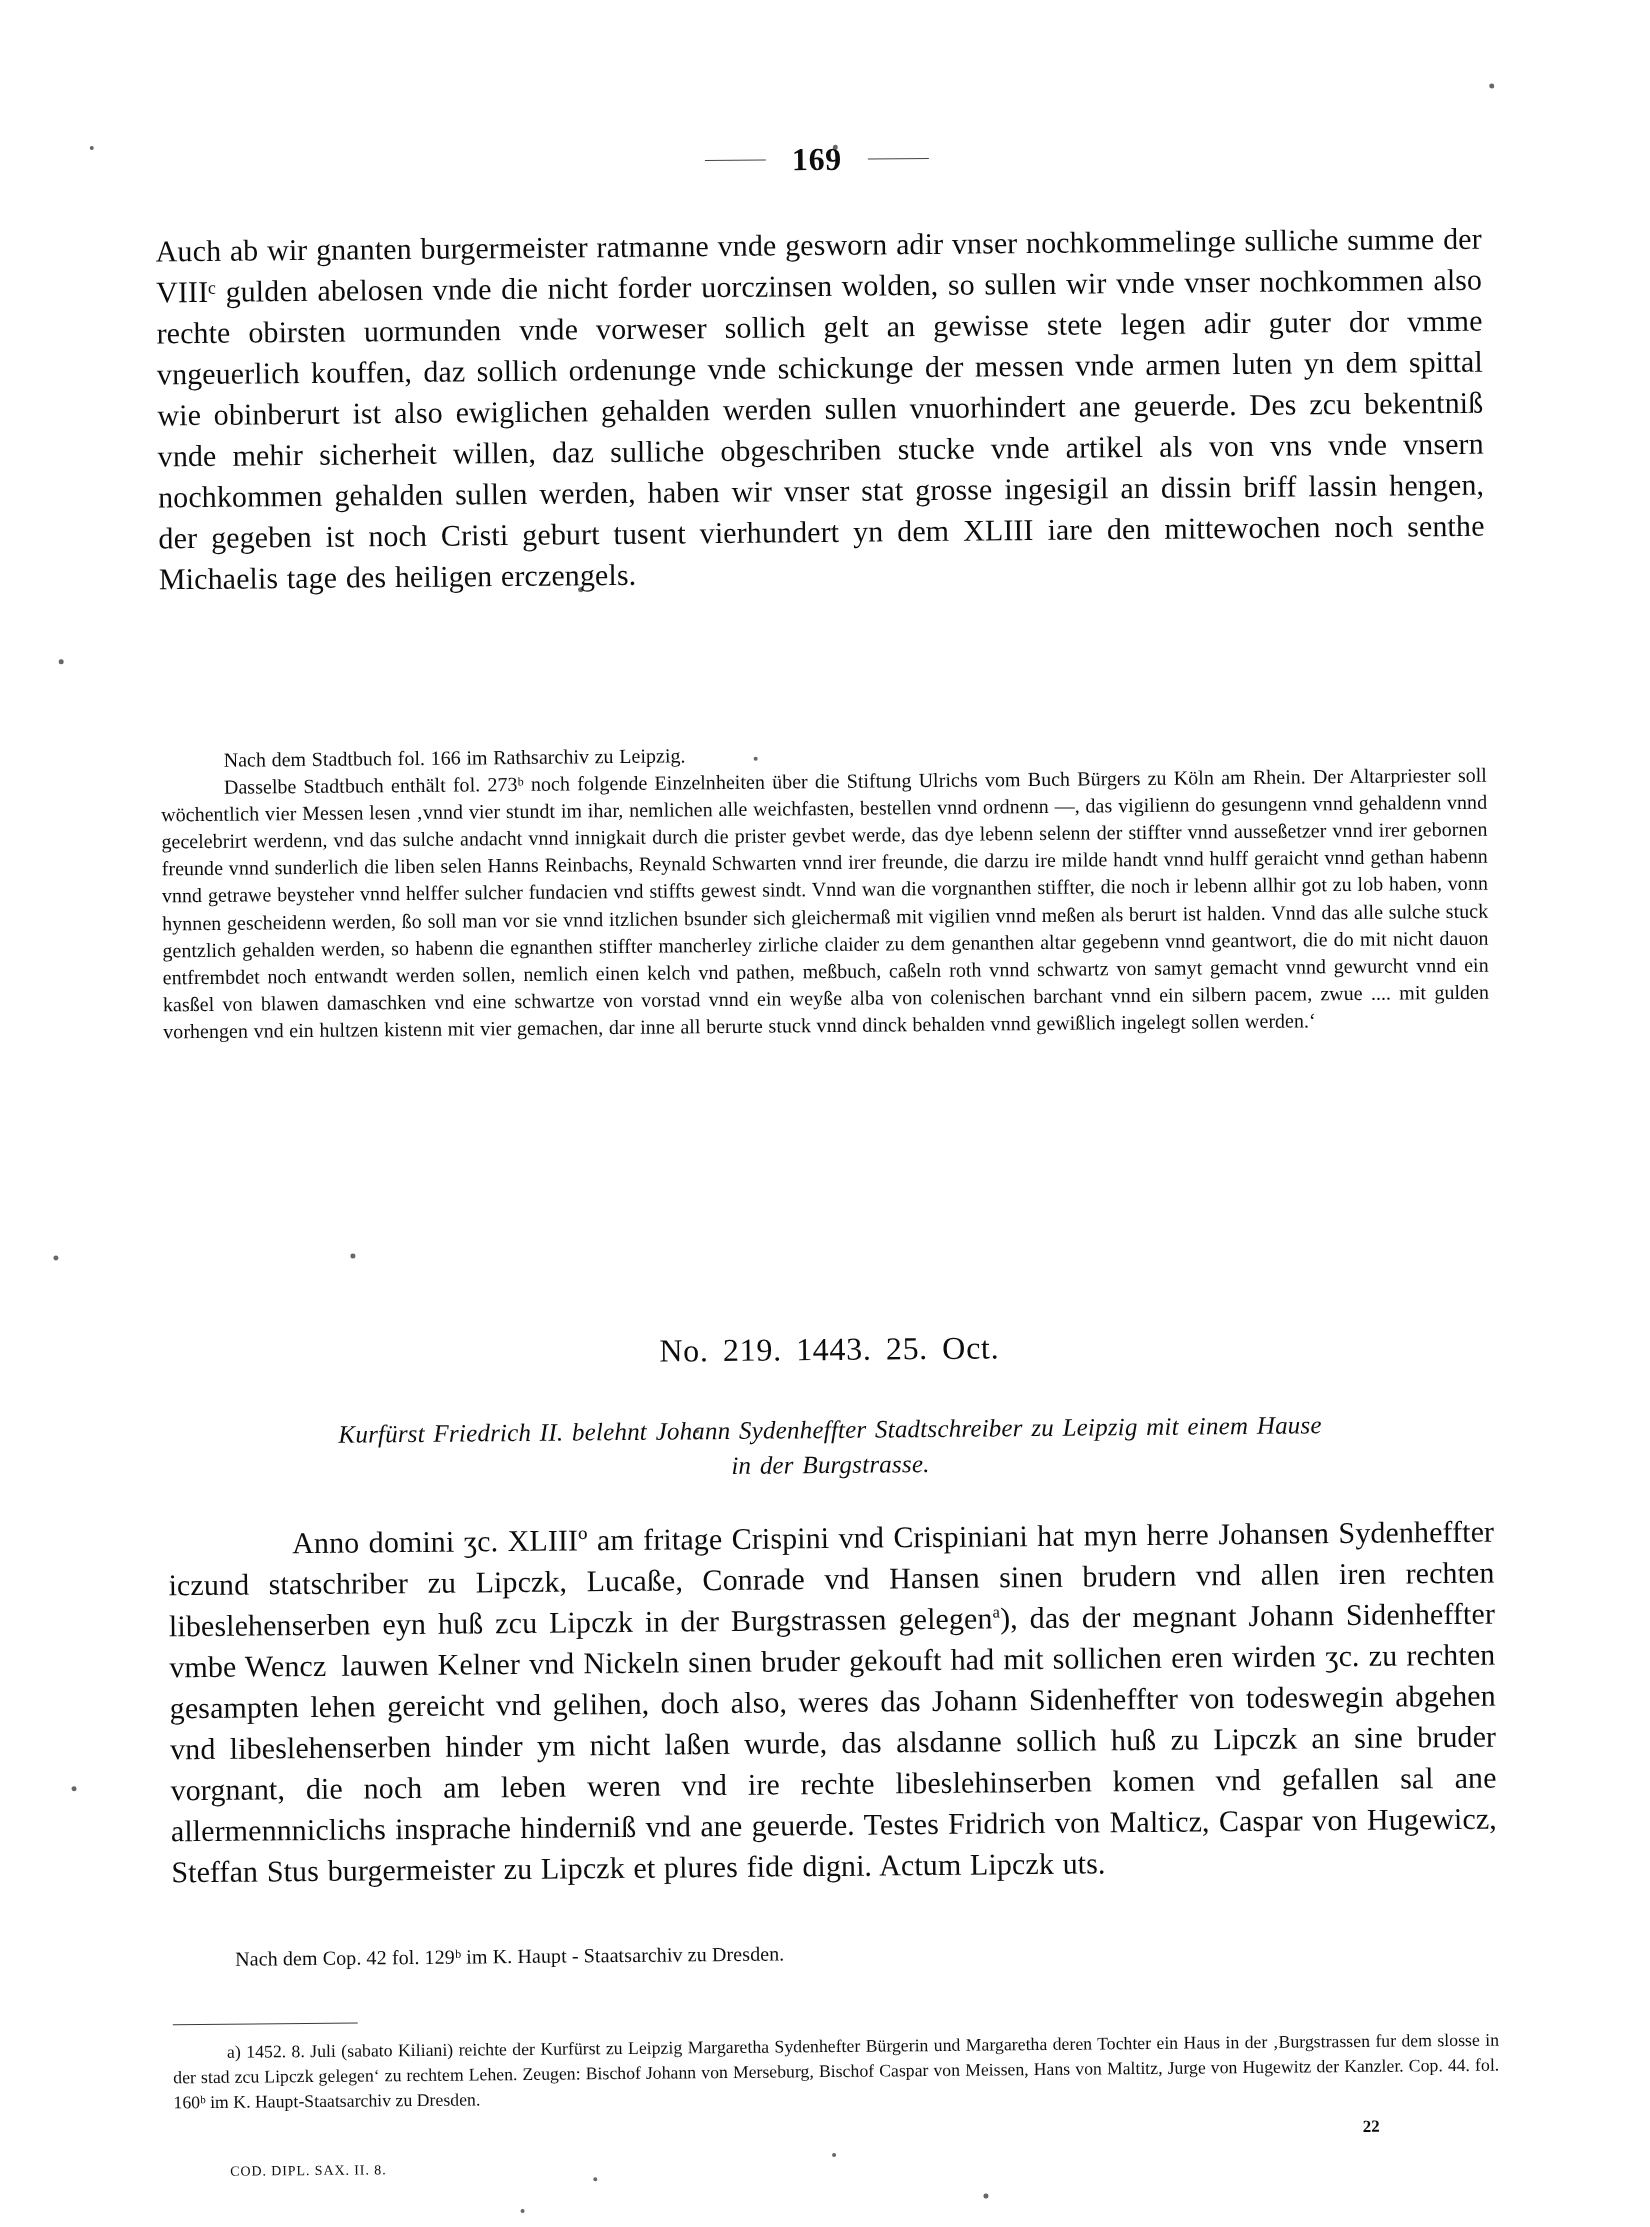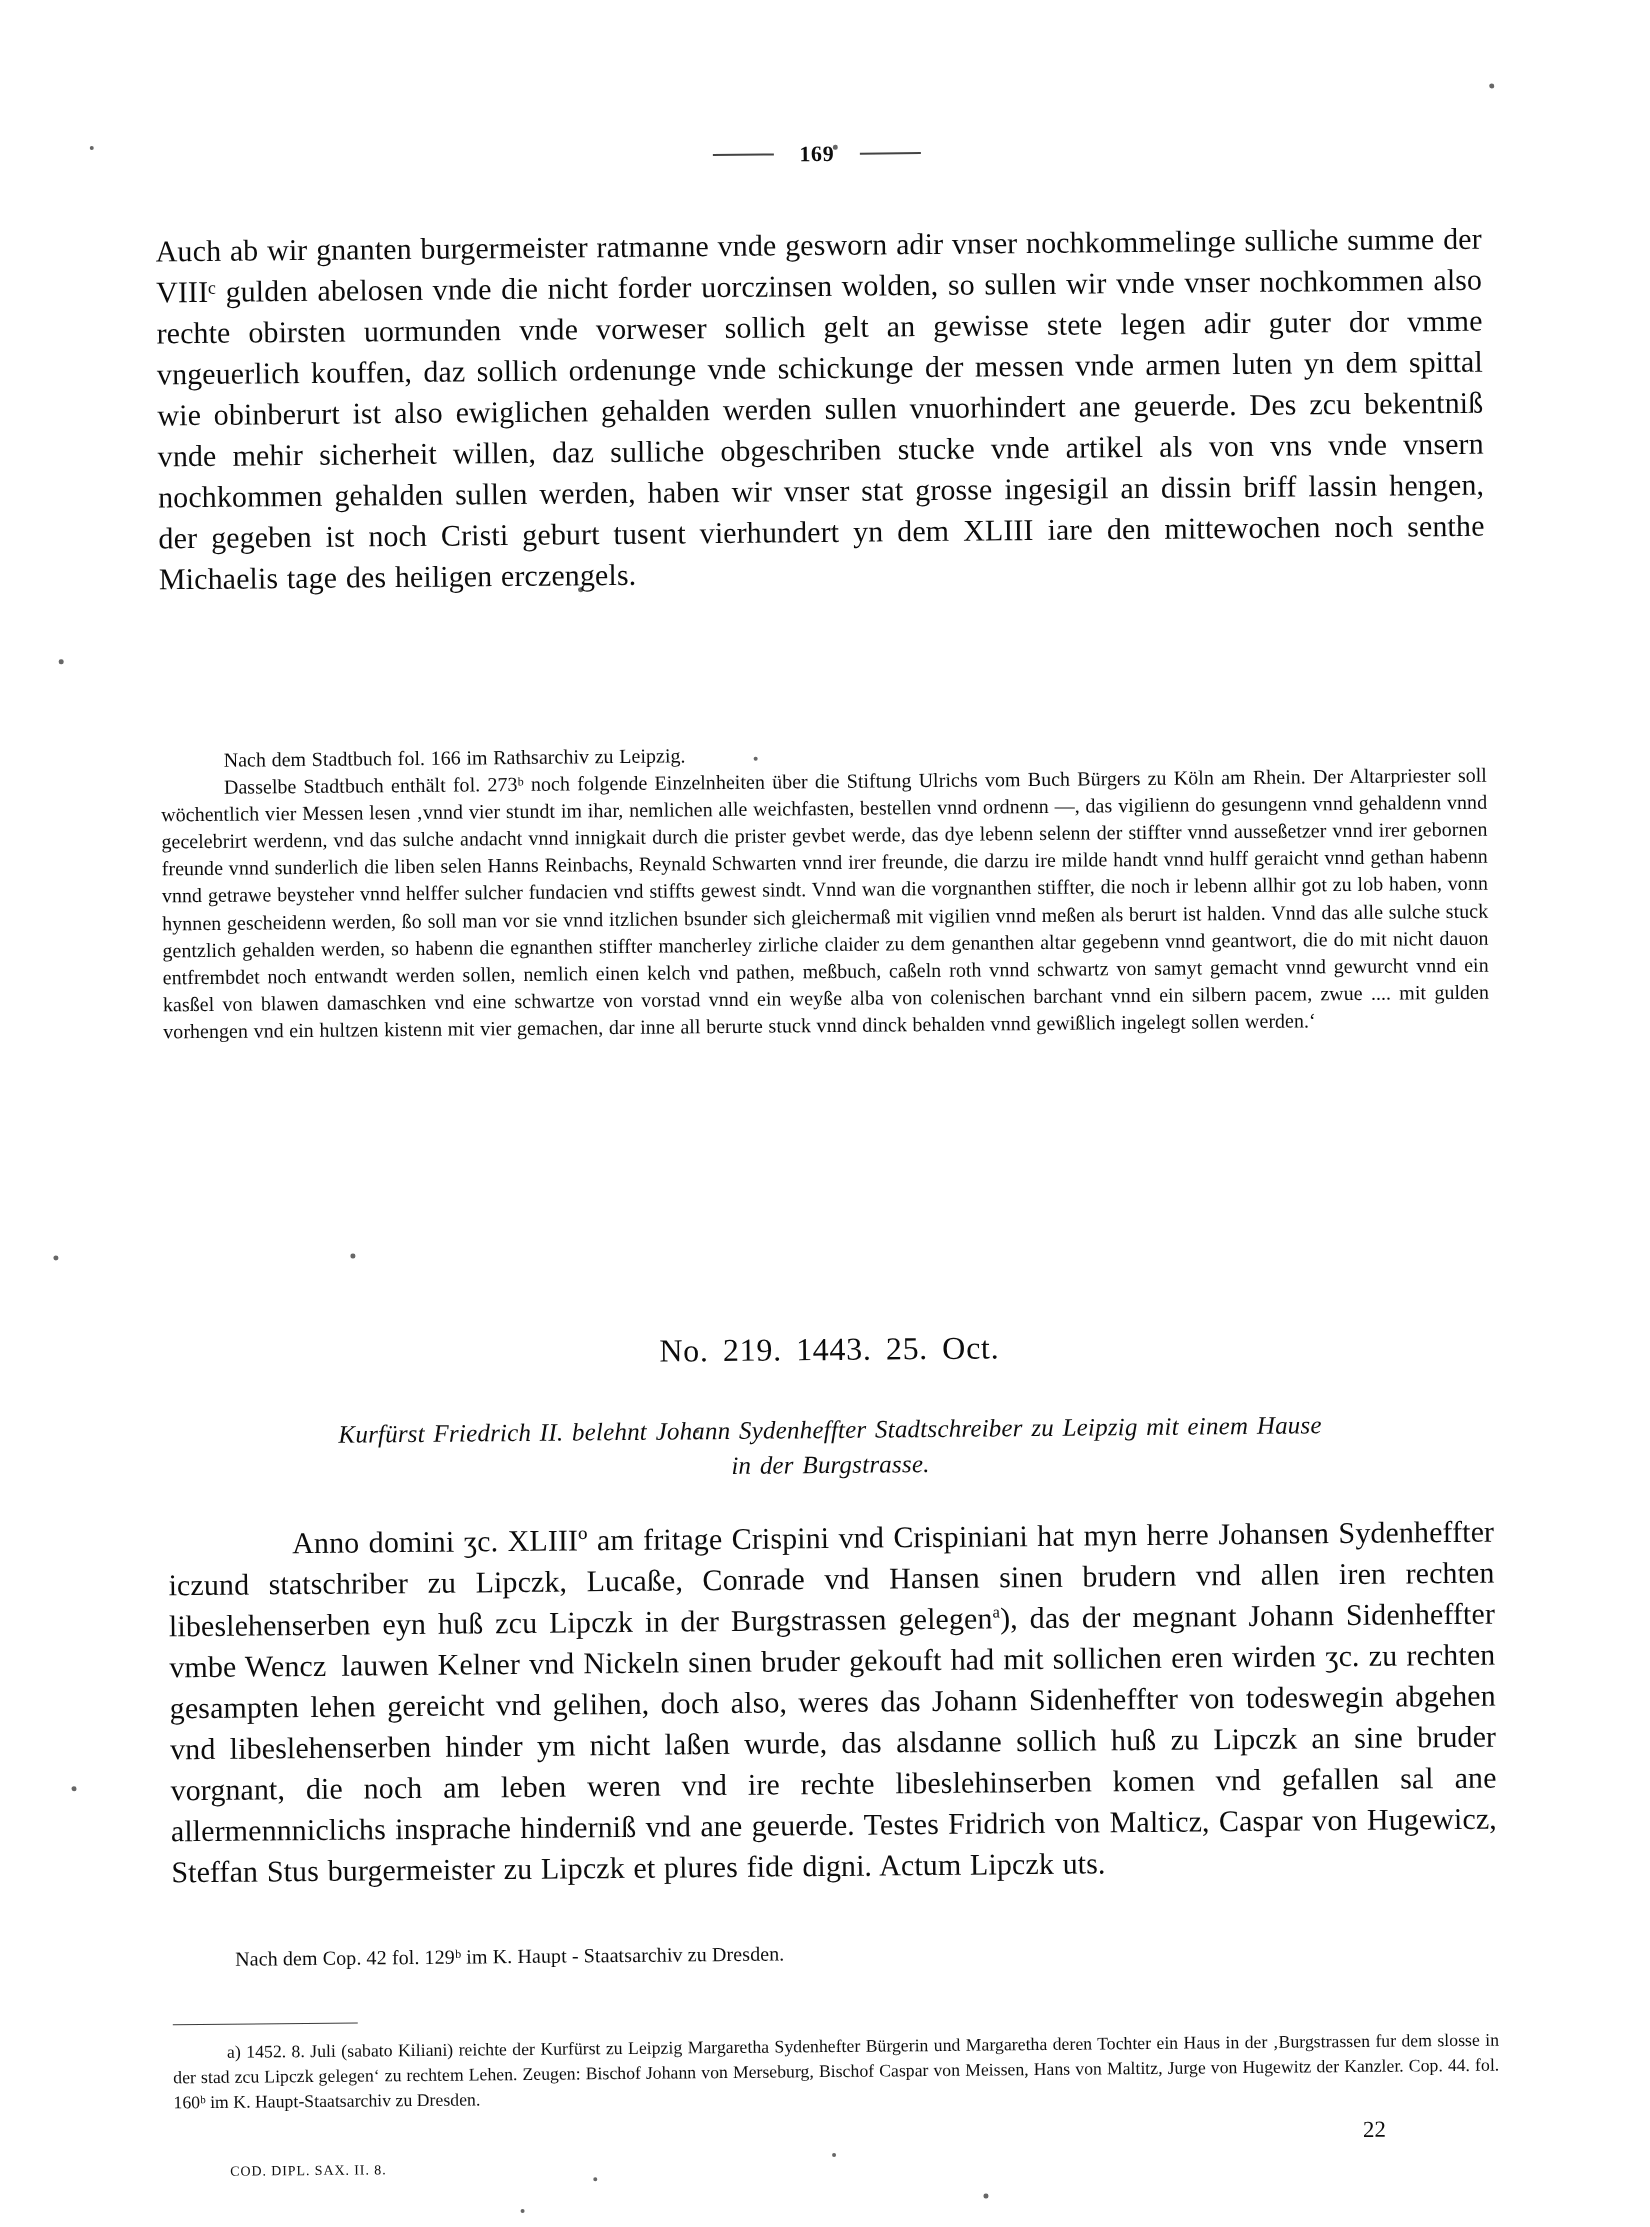--- a/index.html
+++ b/index.html
@@ -46,21 +46,21 @@
     gap: 26px;
   }
   .runhead .rule {
     display: block;
     width: 61px;
     height: 1.7px;
     background: #151515;
     opacity: .8;
   }
   .runhead .folio {
-    font-size: 22px;
+    font-size: 32px;
     font-weight: 700;
     letter-spacing: 0.6px;
     font-family: "Liberation Serif", "DejaVu Serif", serif;
   }
 
   
   .textblock {
     position: absolute;
     left: 163px;
     width: 1326px;
@@ -132,22 +132,22 @@
 
   .colophon {
     position: absolute;
     font-size: 14px;
     letter-spacing: 0.9px;
     font-variant: small-caps;
     text-transform: uppercase;
   }
   .gathering {
     position: absolute;
-    font-size: 23px;
-    font-weight: 400;
+    font-size: 17px;
+    font-weight: 700;
   }
 
   sup.ref {
     font-size: .56em;
     vertical-align: super;
     line-height: 0;
   }
 </style>
 </head>
 <body>

